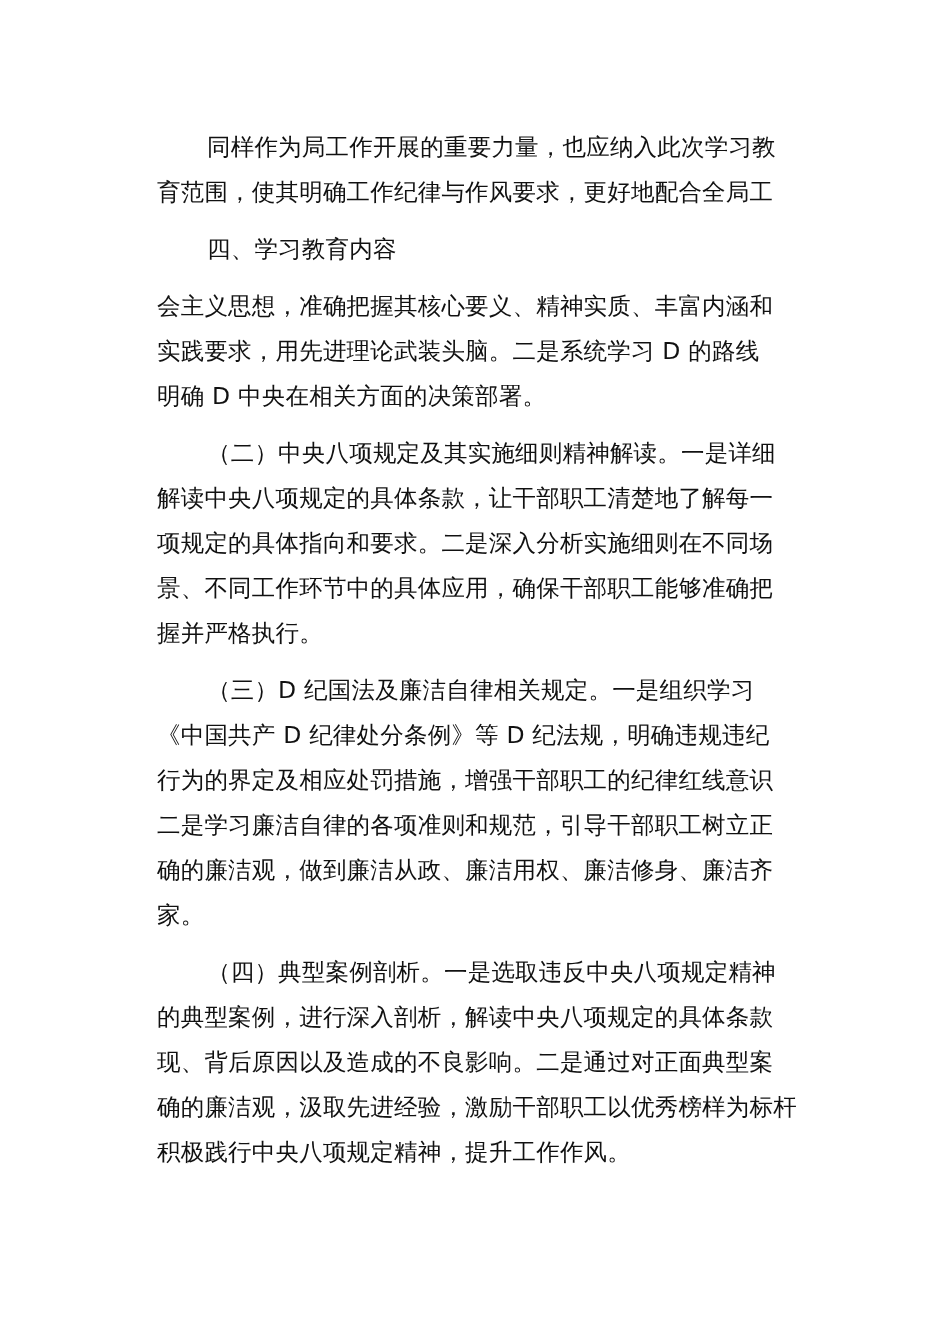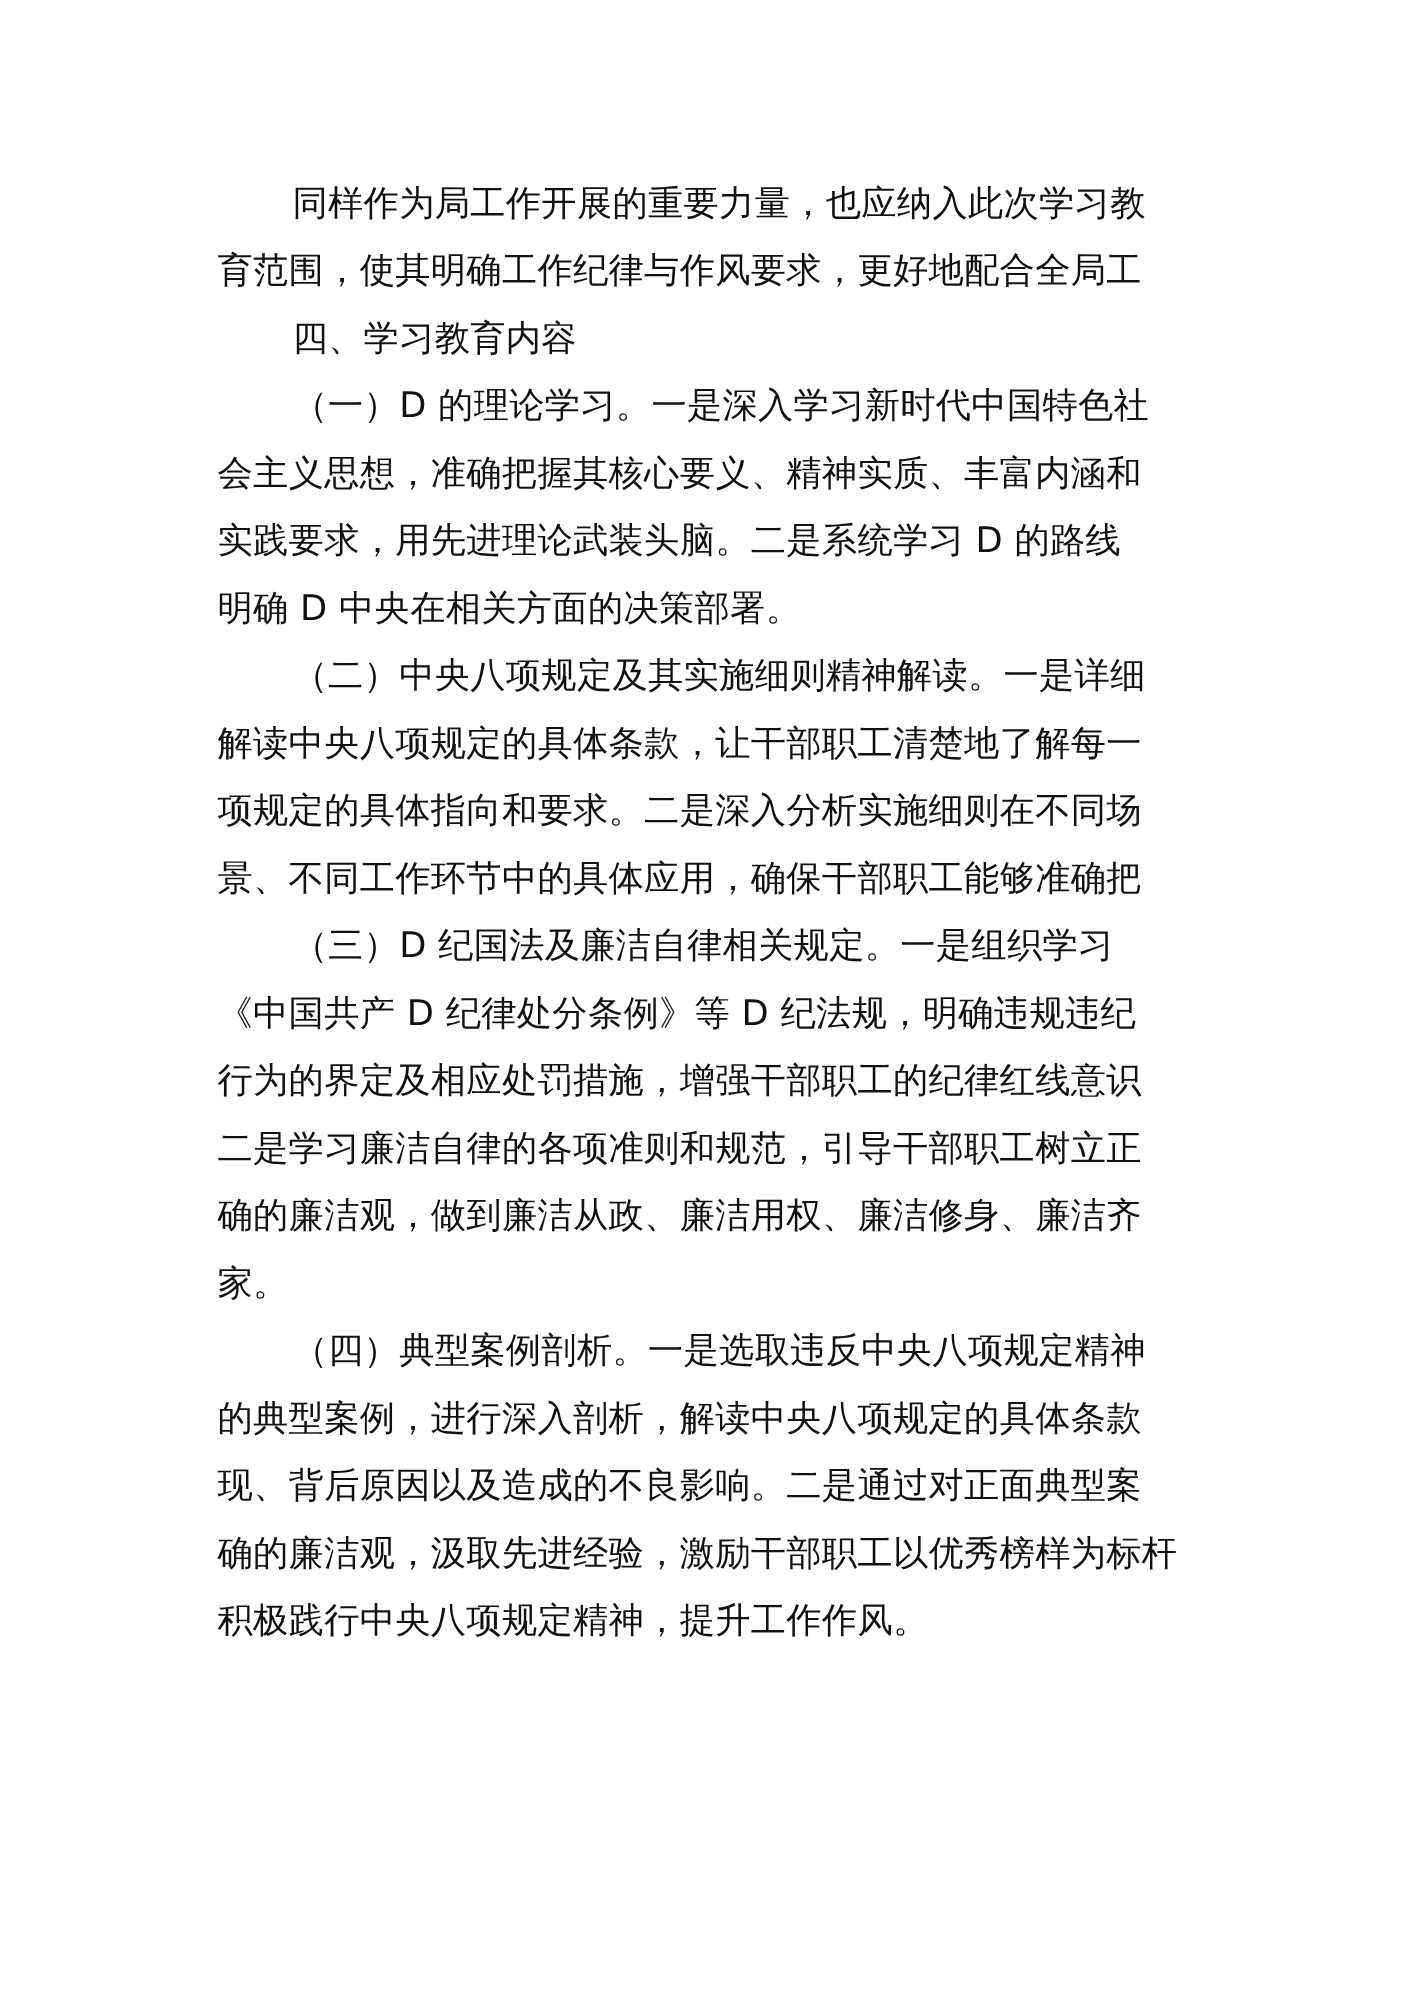--- a/index.html
+++ b/index.html
@@ -23,21 +23,21 @@
       height: 1344px;
       background: #ffffff;
     }
     .content {
       position: absolute;
       left: 145px;
       top: 113px;
       width: 665px;
     }
     .para {
-      margin: 0;
+      margin: 12px;
       padding: 0;
     }
     .line {
       display: block;
       height: 45px;
       line-height: 45px;
       font-size: 23.5px;
       white-space: nowrap;
       letter-spacing: 0.2px;
     }
@@ -54,31 +54,31 @@
     <div class="para">
       <span class="line indent">同样作为局工作开展的重要力量，也应纳入此次学习教</span>
       <span class="line">育范围，使其明确工作纪律与作风要求，更好地配合全局工</span>
     </div>
 
     <div class="para">
       <span class="line indent">四、学习教育内容</span>
     </div>
 
     <div class="para">
-      <span class="line indent">（一）D 的理论学习。一是深入学习新时代中国特色社</span>
       <span class="line">会主义思想，准确把握其核心要义、精神实质、丰富内涵和</span>
       <span class="line">实践要求，用先进理论武装头脑。二是系统学习 D 的路线</span>
       <span class="line">明确 D 中央在相关方面的决策部署。</span>
     </div>
 
     <div class="para">
       <span class="line indent">（二）中央八项规定及其实施细则精神解读。一是详细</span>
       <span class="line">解读中央八项规定的具体条款，让干部职工清楚地了解每一</span>
       <span class="line">项规定的具体指向和要求。二是深入分析实施细则在不同场</span>
       <span class="line">景、不同工作环节中的具体应用，确保干部职工能够准确把</span>
+      <span class="line">握并严格执行。</span>
     </div>
 
     <div class="para">
       <span class="line indent">（三）D 纪国法及廉洁自律相关规定。一是组织学习</span>
       <span class="line">《中国共产 D 纪律处分条例》等 D 纪法规，明确违规违纪</span>
       <span class="line">行为的界定及相应处罚措施，增强干部职工的纪律红线意识</span>
       <span class="line">二是学习廉洁自律的各项准则和规范，引导干部职工树立正</span>
       <span class="line">确的廉洁观，做到廉洁从政、廉洁用权、廉洁修身、廉洁齐</span>
       <span class="line">家。</span>
     </div>

